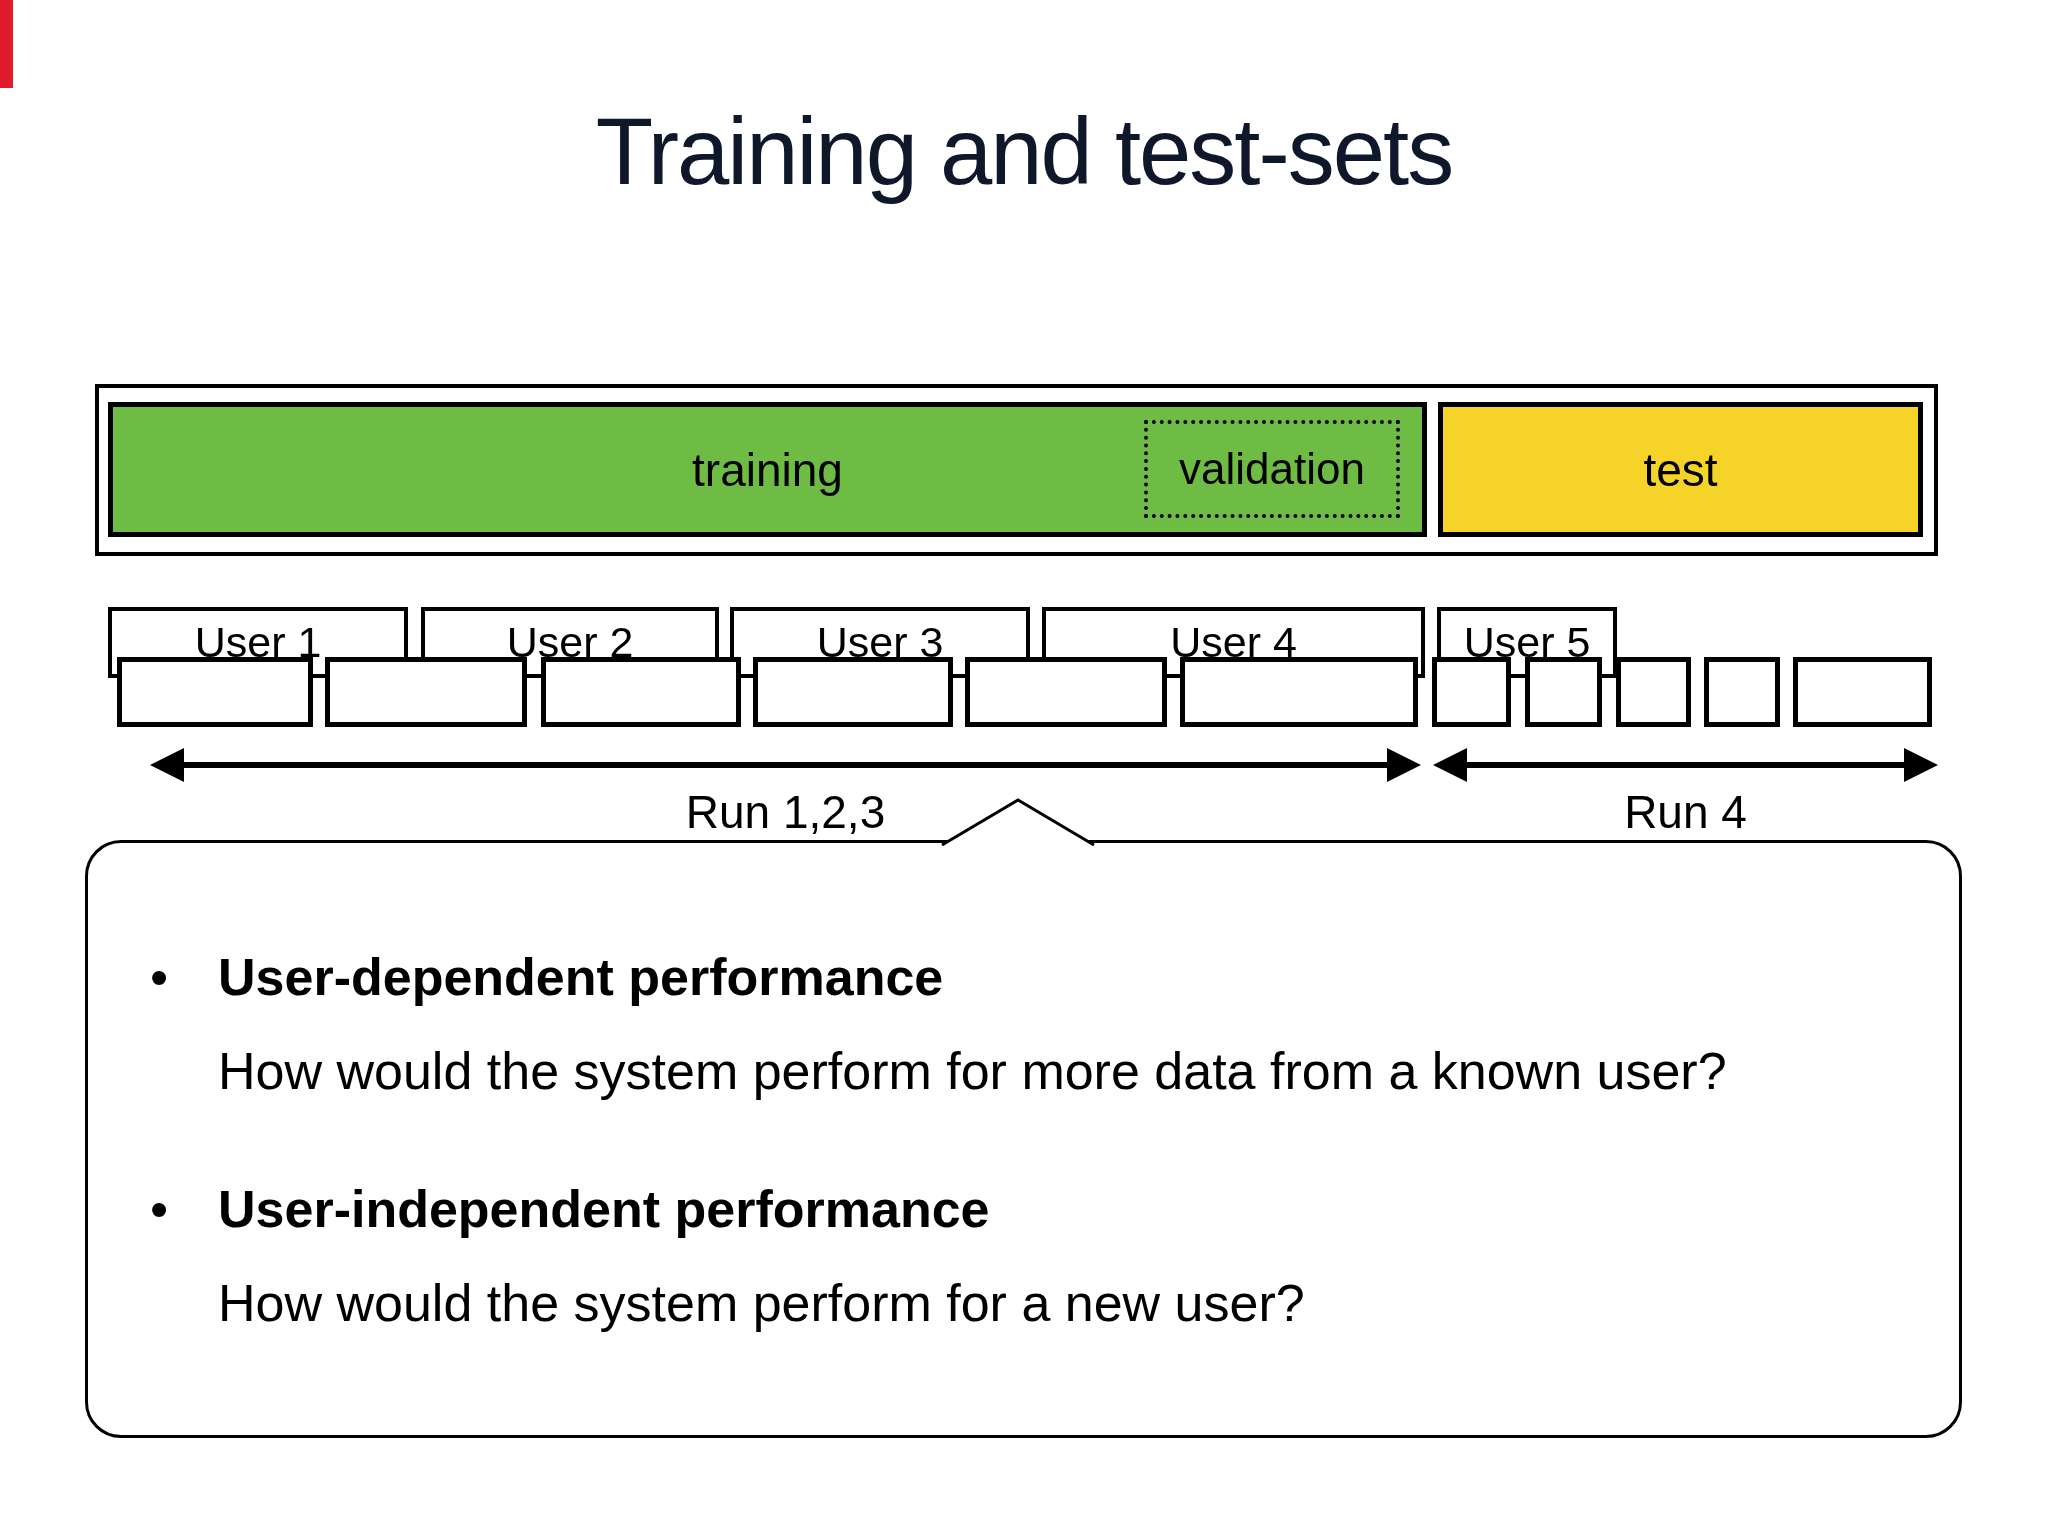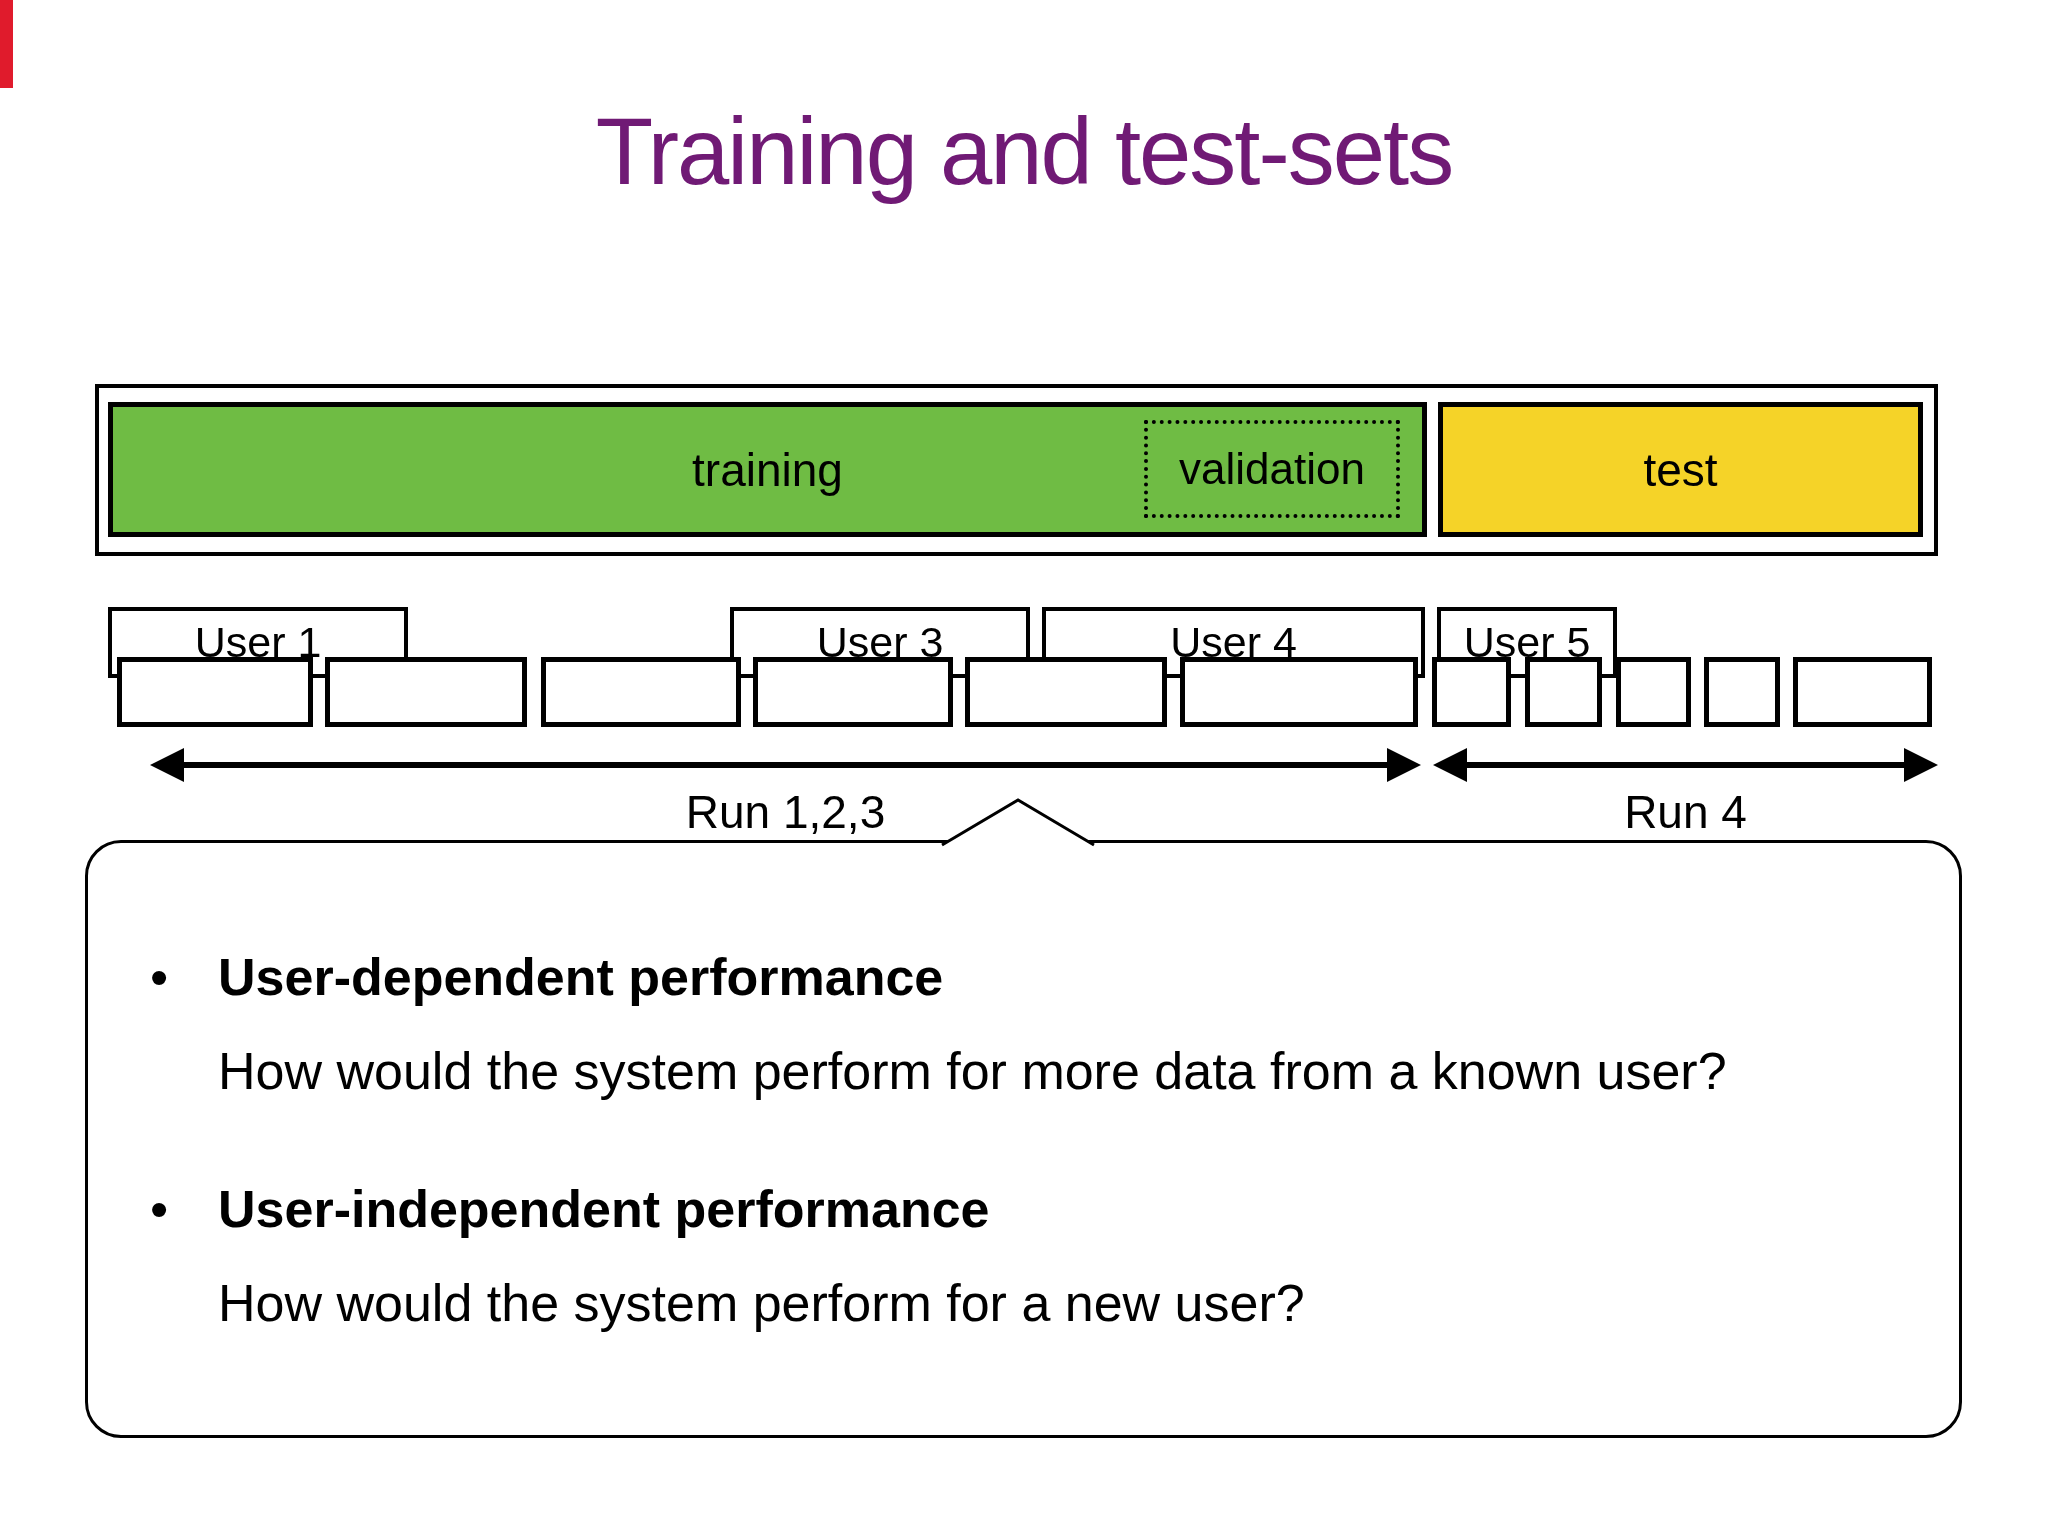--- a/index.html
+++ b/index.html
@@ -9,21 +9,21 @@
     font-family:"Liberation Sans", sans-serif; color:#000;
   }
   .abs { position:absolute; box-sizing:border-box; }
 
   
   #corner-mark { left:0; top:0; width:13px; height:88px; }
 
   
   #title {
     left:0; top:98px; width:2048px; text-align:center;
-    font-size:94px; font-weight:400; letter-spacing:-2px; color:#701a75;
+    font-size:94px; font-weight:400; letter-spacing:-2px; color:#0f172a;
   }
 
   
   #dataset-frame { left:95px; top:384px; width:1843px; height:172px;
     border:4px solid #000; background:#fff; }
   .bar {
     display:flex; align-items:center; justify-content:center;
     border:5px solid #000; font-size:46px;
   }
   #training-bar { left:108px; top:402px; width:1319px; height:135px; }
@@ -80,20 +80,21 @@
 
   <div id="training-bar" class="abs bar" style="background: rgb(111, 188, 68);">
     <span>training</span>
   </div>
 
   <div id="validation-box" class="abs">
     <span>validation</span>
   </div>
 
   <div class="abs user-box" style="left:108px;  width:300px;">User 1</div>
+  <div class="abs user-box" style="left:421px;  width:298px;">User 2</div>
   <div class="abs user-box" style="left:730px;  width:300px;">User 3</div>
   <div class="abs user-box" style="left:1042px; width:383px;">User 4</div>
   <div class="abs user-box" style="left:1437px; width:180px;">User 5</div>
 
   <div class="abs seg-box" style="left:117px;  width:196px;"></div>
   <div class="abs seg-box" style="left:325px;  width:202px;"></div>
   <div class="abs seg-box" style="left:541px;  width:200px;"></div>
   <div class="abs seg-box" style="left:753px;  width:200px;"></div>
   <div class="abs seg-box" style="left:965px;  width:202px;"></div>
   <div class="abs seg-box" style="left:1180px; width:238px;"></div>

